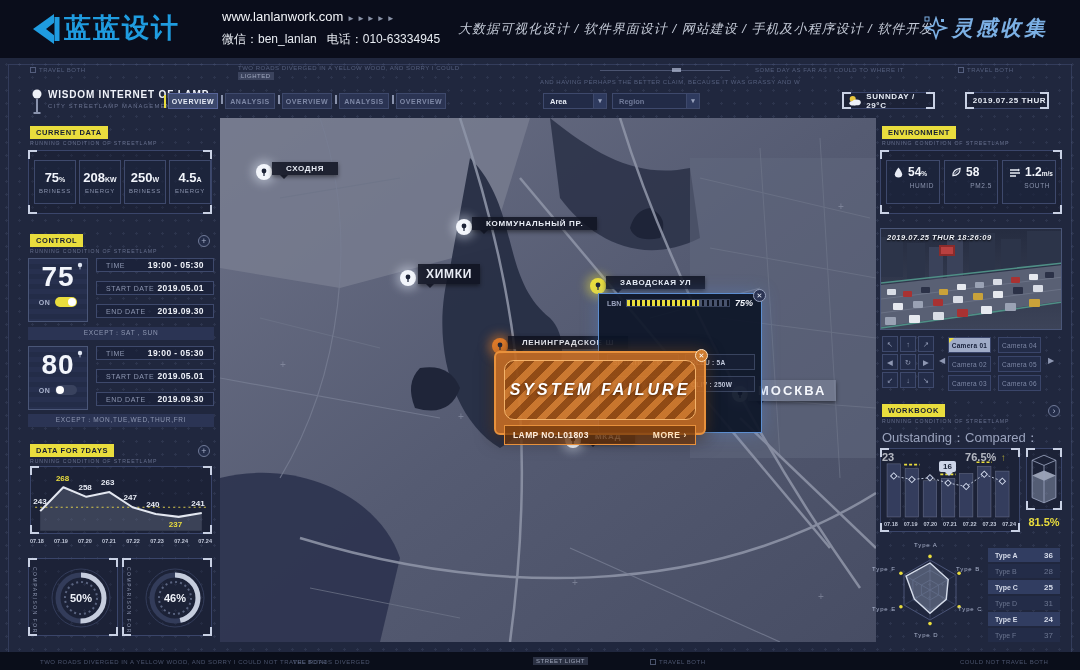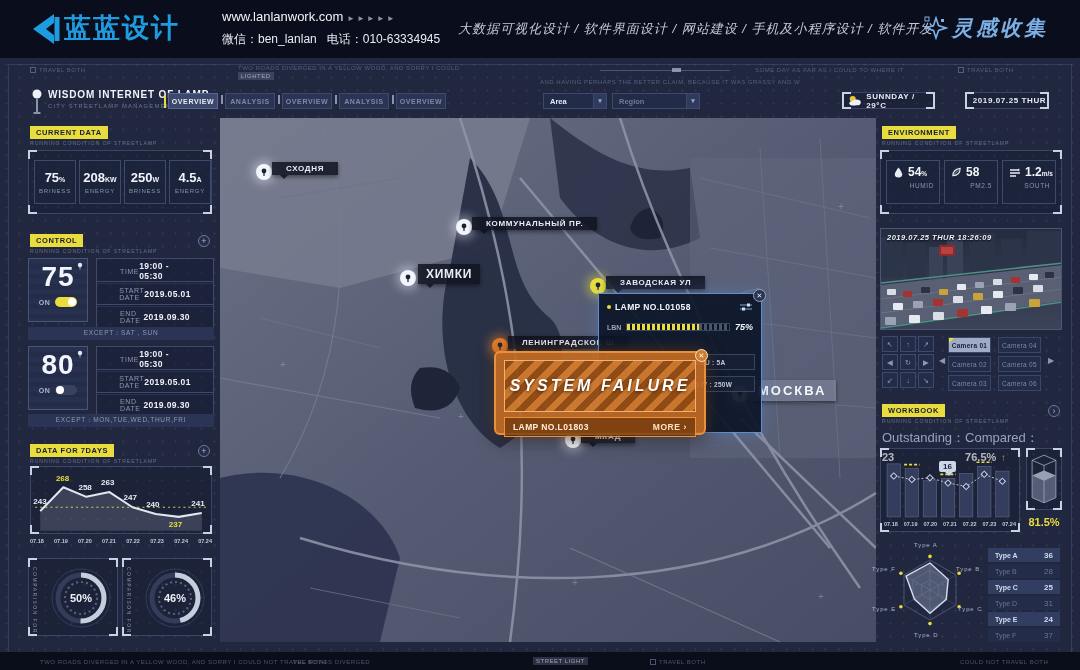--- a/index.html
+++ b/index.html
@@ -60,22 +60,22 @@
   .numbox{position:absolute;border:1px solid #4a5678;background:repeating-linear-gradient(180deg,#27304f 0 5px,#232c48 5px 10px);
     display:flex;flex-direction:column;align-items:center}
   .numbox .n{font-size:28px;font-weight:bold;color:#f2f5fb;line-height:36px;letter-spacing:1px}
   .numbox .br{display:flex;align-items:center;gap:5px;margin-top:2px}
   .numbox .on{font-size:7px;font-weight:bold;color:#aab3cc;letter-spacing:.5px}
   .bulb{position:absolute;right:3px;top:3px}
   .tg{width:22px;height:10px;border-radius:5px;position:relative}
   .tg.on{background:#e9dd3d}.tg.off{background:#39425e}
   .tg:after{content:'';position:absolute;width:8px;height:8px;border-radius:50%;background:#fff;top:1px}
   .tg.on:after{right:1px}.tg.off:after{left:1px}
-  .crow{position:absolute;height:26px;border:1px solid #3e496c;background:rgba(24,31,54,.55);display:flex;
-    align-items:center;justify-content:center;padding:0 23px}
+  .crow{position:absolute;height:14px;border:1px solid #3e496c;background:rgba(24,31,54,.55);display:flex;
+    align-items:center;justify-content:space-between;padding:0 9px}
   .crow .cl{font-size:7px;color:#8e97b2;letter-spacing:.6px}
   .crow .cv{font-size:8.5px;font-weight:bold;color:#eef1f8;letter-spacing:.4px}
   .exbar{position:absolute;background:#2b3454;color:#8e97b2;font-size:6.5px;display:flex;align-items:center;
     justify-content:center;letter-spacing:.7px}
   
   .lv{position:absolute;width:18px;text-align:center;font-size:8px;font-weight:bold;color:#e8ecf5}
   .lv.hl{color:#e9dd3d}
   .xrow{position:absolute;display:flex;justify-content:space-between;font-size:5.5px;color:#c0c7d8;font-weight:bold}
   
   .gbox{position:absolute;border:1px solid #3a456a;background:rgba(17,23,41,.28)}
@@ -132,21 +132,21 @@
   .seg-off{background:repeating-linear-gradient(90deg,#49546e 0 3px,rgba(10,14,26,.7) 3px 5px)}
   .lbnrow .lp{font-size:9px;font-weight:bold;font-style:italic;color:#f2f5fb}
   .lcell{position:absolute;height:16px;border:1px solid #39445f;display:flex;align-items:center;padding:0 5px;
     font-size:6.5px;font-weight:bold;color:#c6cde0;letter-spacing:.3px;background:rgba(28,36,60,.5)}
   .lcell.dim{color:#7e88a6}
   .cls{position:absolute;width:13px;height:13px;border-radius:50%;background:#2b3453;border:1px solid #98a2bd;
     color:#dfe5f2;font-size:7px;display:flex;align-items:center;justify-content:center}
   
   .fpp{position:absolute;border:2px solid #e8913c;border-radius:6px;background:rgba(193,106,36,.92);
     box-shadow:0 4px 18px rgba(0,0,0,.5),0 0 14px rgba(230,140,60,.35)}
-  .hz{margin:7px 8px 5px 8px;height:52px;border:1px solid #f3b26a;border-radius:0;display:flex;align-items:center;
+  .hz{margin:7px 8px 5px 8px;height:60px;border:1px solid #f3b26a;border-radius:10px;display:flex;align-items:center;
     justify-content:center;background:repeating-linear-gradient(135deg,rgba(116,54,8,.55) 0 7px,rgba(232,145,60,.40) 7px 14px)}
   .hz span{font-size:16px;font-weight:bold;font-style:italic;color:#fff;letter-spacing:3px;text-shadow:0 1px 3px rgba(60,25,0,.8)}
   .ffoot{margin:0 8px;height:20px;border:1px solid #e8913c;background:rgba(110,52,10,.72);display:flex;
     align-items:center;justify-content:space-between;padding:0 8px}
   .ffoot .fl{font-size:8.5px;font-weight:bold;color:#ffeede;letter-spacing:.4px}
   .ffoot .fm{font-size:8.5px;font-weight:bold;color:#ffe3c0;letter-spacing:.6px}
   .cls.or{background:#cf7d30;border-color:#ffe3c0;color:#fff}
   
   .bstrip{position:absolute;left:0;top:594px;width:1080px;height:18px;background:#0a0e1a}
 </style>
@@ -324,29 +324,20 @@
           <svg width="8" height="9" viewBox="0 0 8 9">
             <circle cx="4" cy="3" r="2.4" fill="#1c2337"></circle>
             <rect x="3.4" y="5" width="1.2" height="3" fill="#1c2337"></rect>
           </svg>
         </div>
       <div class="ml xl" style="left:528px;top:262px">МОСКВА</div>
 
       
       <div class="lpp" style="left:378px;top:175px;width:164px;height:140px">
         <div class="cls" style="right:-5px;top:-5px">✕</div>
-        <div class="hd">
-            <span class="dot"></span>
-          <span class="ttl">LAMP NO.L01058</span>
-          <svg width="14" height="10" viewBox="0 0 14 10">
-              <path d="M1 3 h12 M1 7 h12" stroke="#7ea4d8" stroke-width="1.2"></path>
-              <rect x="8" y="1.5" width="3" height="3" fill="#cfe0f5"></rect>
-              <rect x="3" y="5.5" width="3" height="3" fill="#cfe0f5"></rect>
-            </svg>
-        </div>
         <div class="lbnrow">
           <span class="ll">LBN</span>
           <div class="segwrap">
               <div class="seg-on" style="width:70%"></div>
               <div class="seg-off" style="width:30%"></div>
             </div>
           <span class="lp">75%</span>
         </div>
         <div class="lcell" style="left:8px;top:60px;width:72px">SITUATION : ON</div>
         <div class="lcell" style="left:86px;top:60px;width:70px">DLEU : 5A</div>

